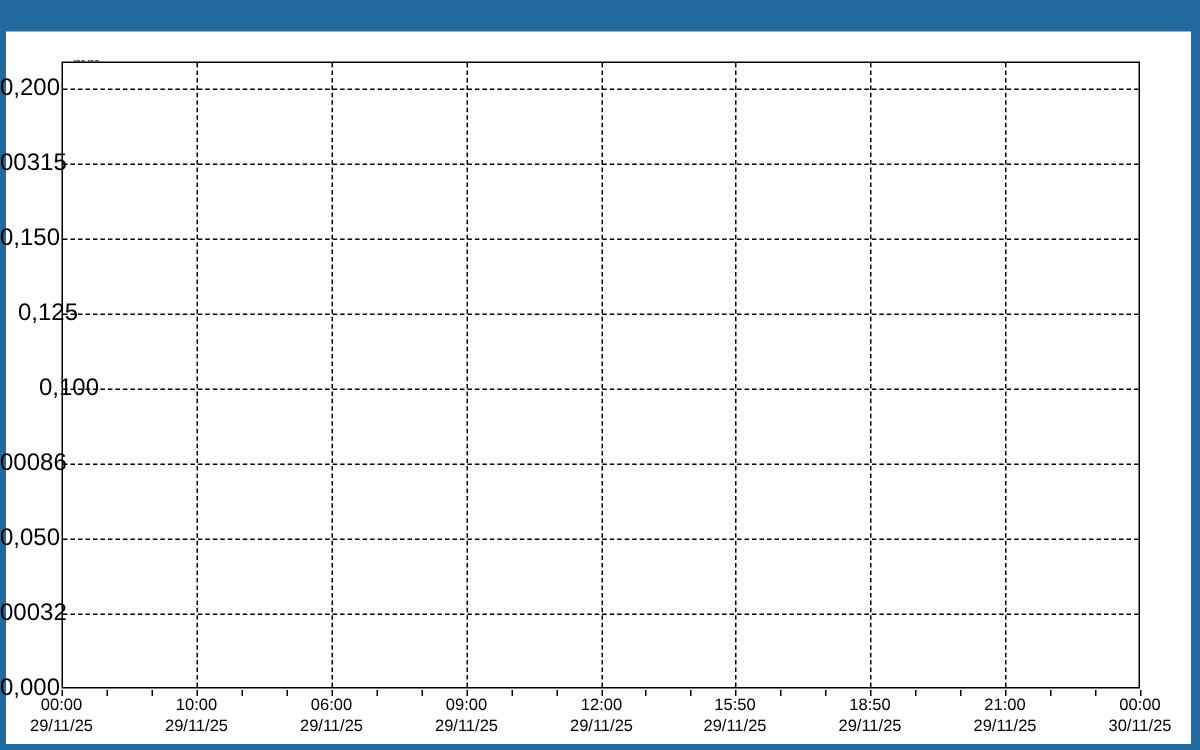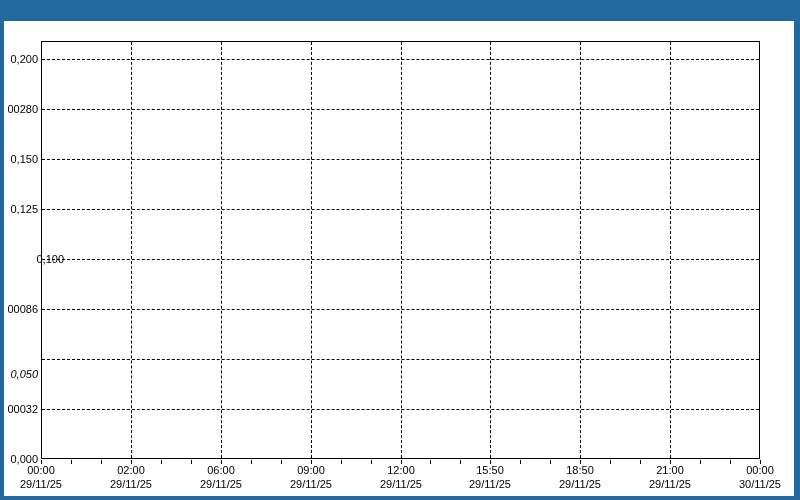--- a/index.html
+++ b/index.html
@@ -43,21 +43,21 @@
     position:absolute;height:0;border-top:1px dashed #000;
   }
   .gridline-v{
     position:absolute;width:0;border-left:1px dashed #000;
   }
   .x-tick{
     position:absolute;width:0;height:4px;border-left:1px solid #000;
   }
   .y-tick-label{
     position:absolute;left:0;width:38px;text-align:right;
-    font-size:11px;color:#000;line-height:12px;
+    font-size:16px;color:#000;line-height:12px;
   }
   .x-label{
     position:absolute;width:90px;text-align:center;
     font-size:11px;color:#000;line-height:12px;
   }
 </style>
 </head>
 <body>
 
 <div class="window">
@@ -66,38 +66,38 @@
   <div class="content"></div>
 
 
   <div class="y-unit">mm</div>
 
   <div class="plot-area"></div>
 
 <div class="gridline-h" style="left: 42px; top: 59px; width: 717px;"></div>
     <div class="y-tick-label" style="top: 53px;">0,200</div>
     <div class="gridline-h" style="left: 42px; top: 109px; width: 717px;"></div>
-    <div class="y-tick-label" style="top: 103px;">00280</div>
+    <div class="y-tick-label" style="top: 103px;">00315</div>
     <div class="gridline-h" style="left: 42px; top: 159px; width: 717px;"></div>
     <div class="y-tick-label" style="top: 153px;">0,150</div>
     <div class="gridline-h" style="left: 42px; top: 209px; width: 717px;"></div>
-    <div class="y-tick-label" style="top: 203px;">0,125</div>
+    <div class="y-tick-label" style="top: 203px; margin-left: 12px;">0,125</div>
     <div class="gridline-h" style="left: 42px; top: 259px; width: 717px;"></div>
     <div class="y-tick-label" style="top: 253px; margin-left: 26px;">0,100</div>
     <div class="gridline-h" style="left: 42px; top: 309px; width: 717px;"></div>
     <div class="y-tick-label" style="top: 303px;">00086</div>
     <div class="gridline-h" style="left: 42px; top: 359px; width: 717px;"></div>
-    <div class="y-tick-label" style="top: 368px; font-style: italic;">0,050</div>
+    <div class="y-tick-label" style="top: 353px;">0,050</div>
     <div class="gridline-h" style="left: 42px; top: 409px; width: 717px;"></div>
     <div class="y-tick-label" style="top: 403px;">00032</div>
     <div class="y-tick-label" style="top: 453px;">0,000</div>
     <div class="x-label" style="left: -4px; top: 464px;">00:00</div>
     <div class="x-label" style="left: -4px; top: 478px;">29/11/25</div>
     <div class="gridline-v" style="left: 131px; top: 42px; height: 416px;"></div>
-    <div class="x-label" style="left: 86px; top: 464px;">02:00</div>
+    <div class="x-label" style="left: 86px; top: 464px;">10:00</div>
     <div class="x-label" style="left: 86px; top: 478px;">29/11/25</div>
     <div class="gridline-v" style="left: 221px; top: 42px; height: 416px;"></div>
     <div class="x-label" style="left: 176px; top: 464px;">06:00</div>
     <div class="x-label" style="left: 176px; top: 478px;">29/11/25</div>
     <div class="gridline-v" style="left: 311px; top: 42px; height: 416px;"></div>
     <div class="x-label" style="left: 266px; top: 464px;">09:00</div>
     <div class="x-label" style="left: 266px; top: 478px;">29/11/25</div>
     <div class="gridline-v" style="left: 401px; top: 42px; height: 416px;"></div>
     <div class="x-label" style="left: 356px; top: 464px;">12:00</div>
     <div class="x-label" style="left: 356px; top: 478px;">29/11/25</div>

